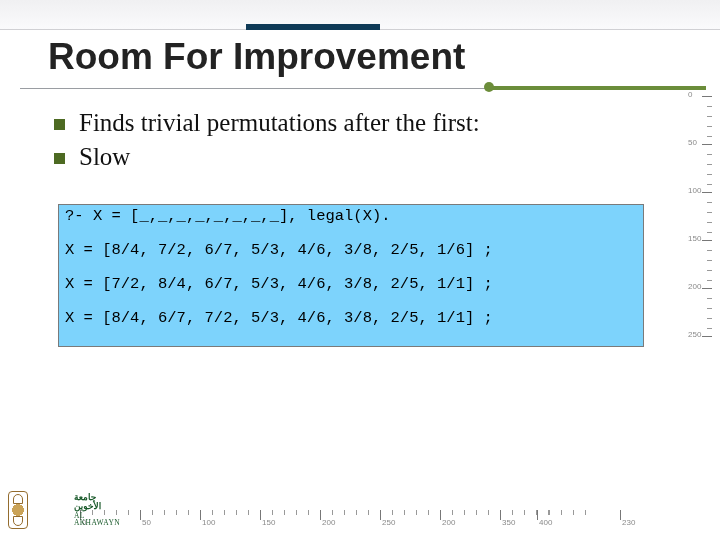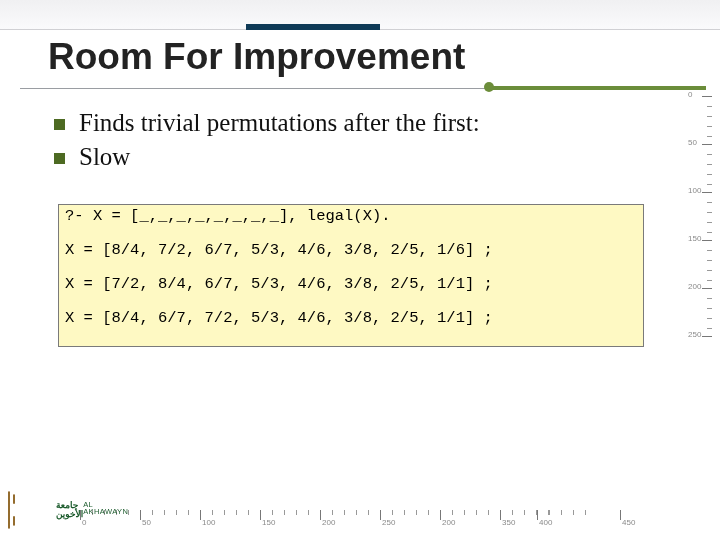--- a/index.html
+++ b/index.html
@@ -80,21 +80,21 @@
     position: absolute;
     top: 204px;
     left: 58px;
     width: 586px;
     border: 1px solid #7a7a7a;
     padding: 3px 6px 2px;
     font-family: "Courier New", Courier, monospace;
     font-size: 15.5px;
     line-height: 1.1;
     color: #000;
-    background: #fef9c3;
+    background: #7dd3fc;
   }
   .code-line { white-space: pre; }
   .blank { height: 17px; }
   
   .ruler-v {
     position: absolute;
     right: 6px;
     top: 96px;
     width: 26px;
     bottom: 36px;
@@ -181,22 +181,22 @@
     position: absolute;
     left: 4px; right: 4px;
     height: 8px;
     border: 1px solid #946c2e;
     border-radius: 6px 6px 0 0;
   }
   .logo-mark::before { top: 2px; }
   .logo-mark::after { bottom: 2px; transform: scaleY(-1); }
   .logo-text {
     display: flex;
-    flex-direction: row;
-    font-family: Liberation Sans, sans-serif;
+    flex-direction: column;
+    font-family: Liberation Serif, serif;
     font-size: 9px;
     line-height: 1.05;
     color: #1a5a2b;
     margin-left: 40px;
   }
   .logo-text .ar { color: #1a5a2b; font-weight: 600; }
   .logo-text .en { font-size: 7.5px; letter-spacing: 0.4px; color: #1a5a2b; }
 </style>
 </head>
 <body>
@@ -340,21 +340,21 @@
   <div class="chunk" style="left:457px">
       <div class="big"></div>
       <span class="num">400</span>
       <div class="small" style="left:12px"></div>
       <div class="small" style="left:24px"></div>
       <div class="small" style="left:36px"></div>
       <div class="small" style="left:48px"></div>
     </div>
   <div class="chunk" style="left:540px">
       <div class="big"></div>
-      <span class="num">450</span>
+      <span class="num">230</span>
     </div>
 </div>
 
 <div class="logo">
   <div class="logo-mark"></div>
   <div class="logo-text">
     <span class="ar">جامعة الأخوين</span>
     <span class="en">AL AKHAWAYN</span>
   </div>
 </div>

